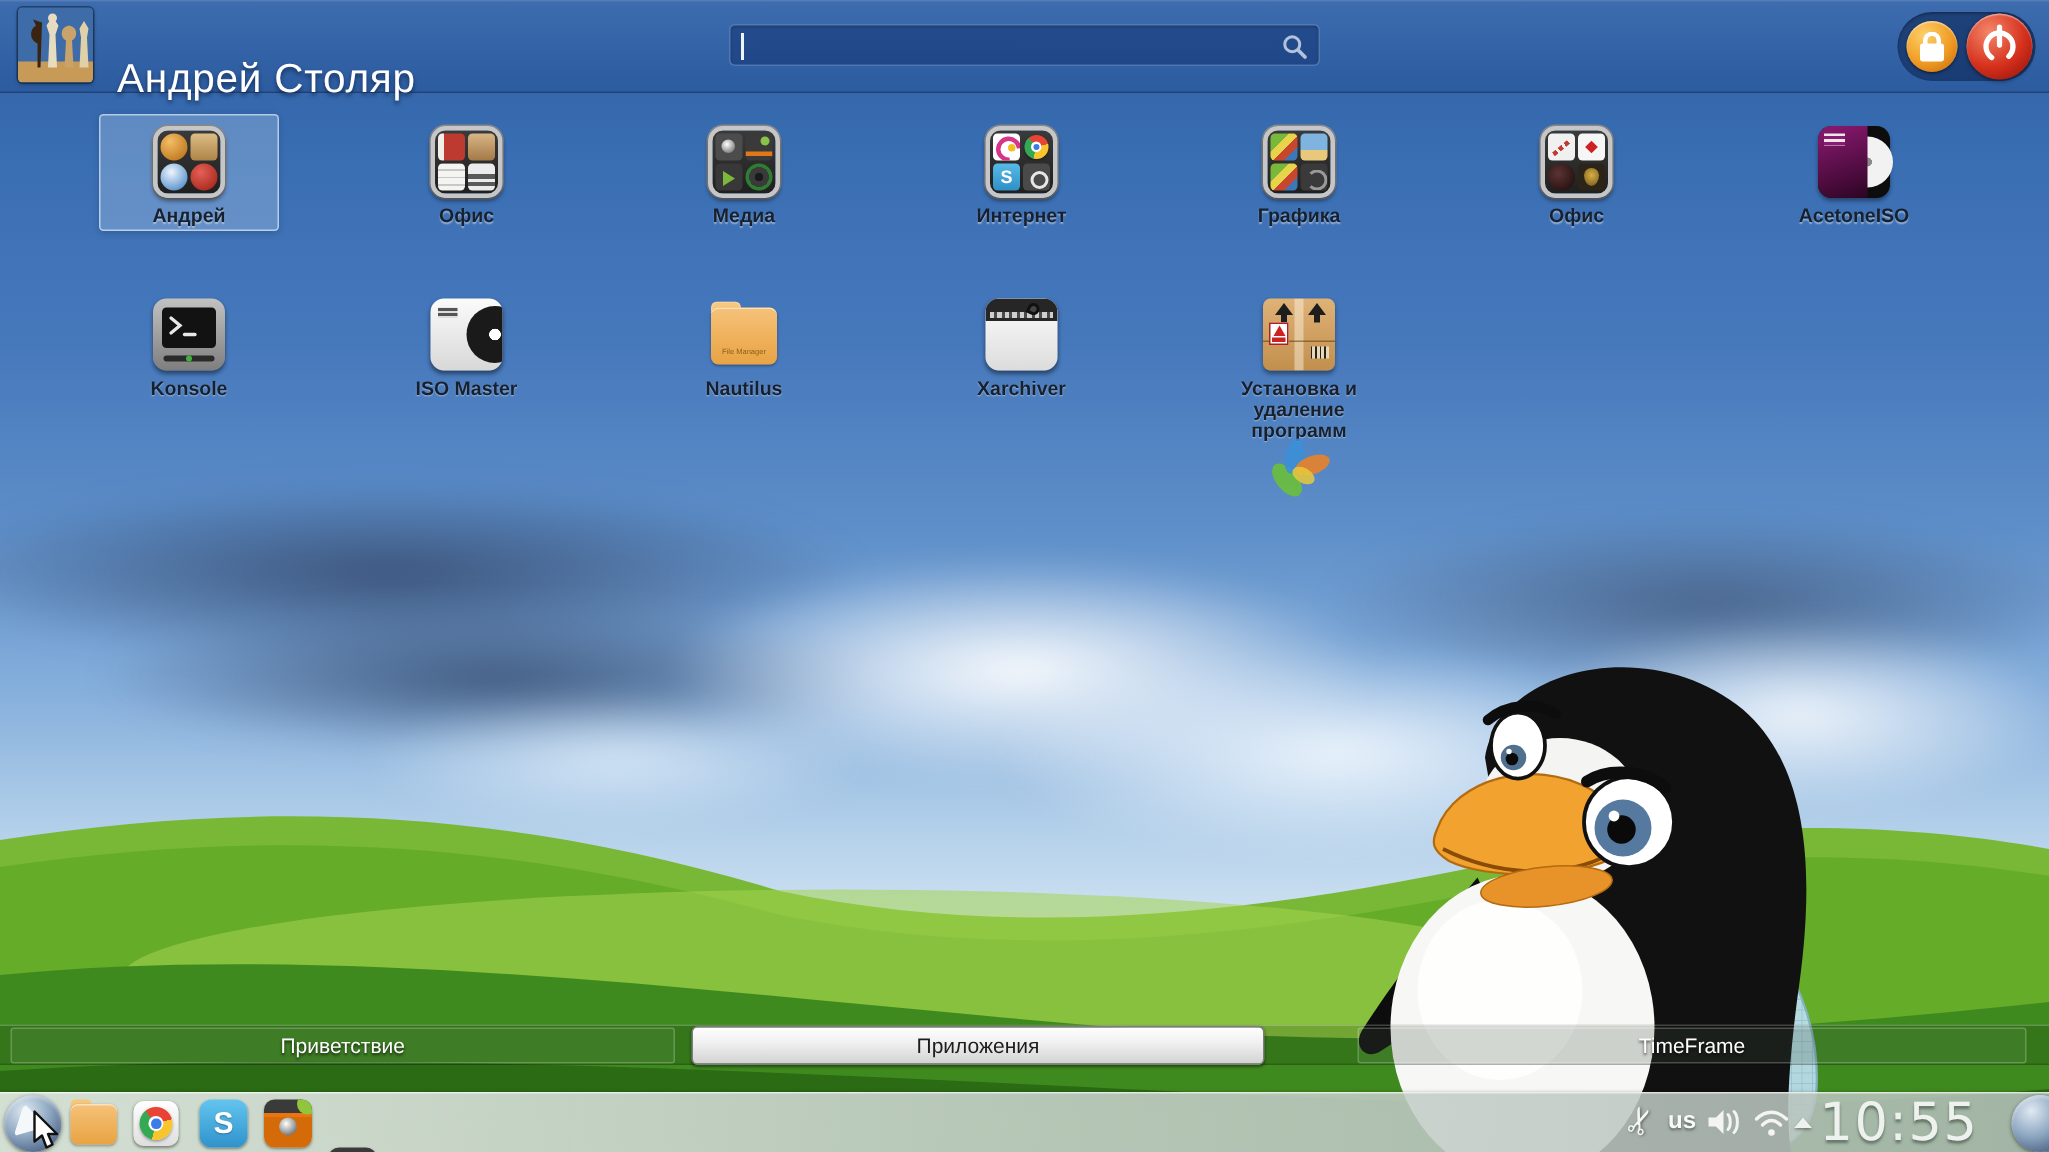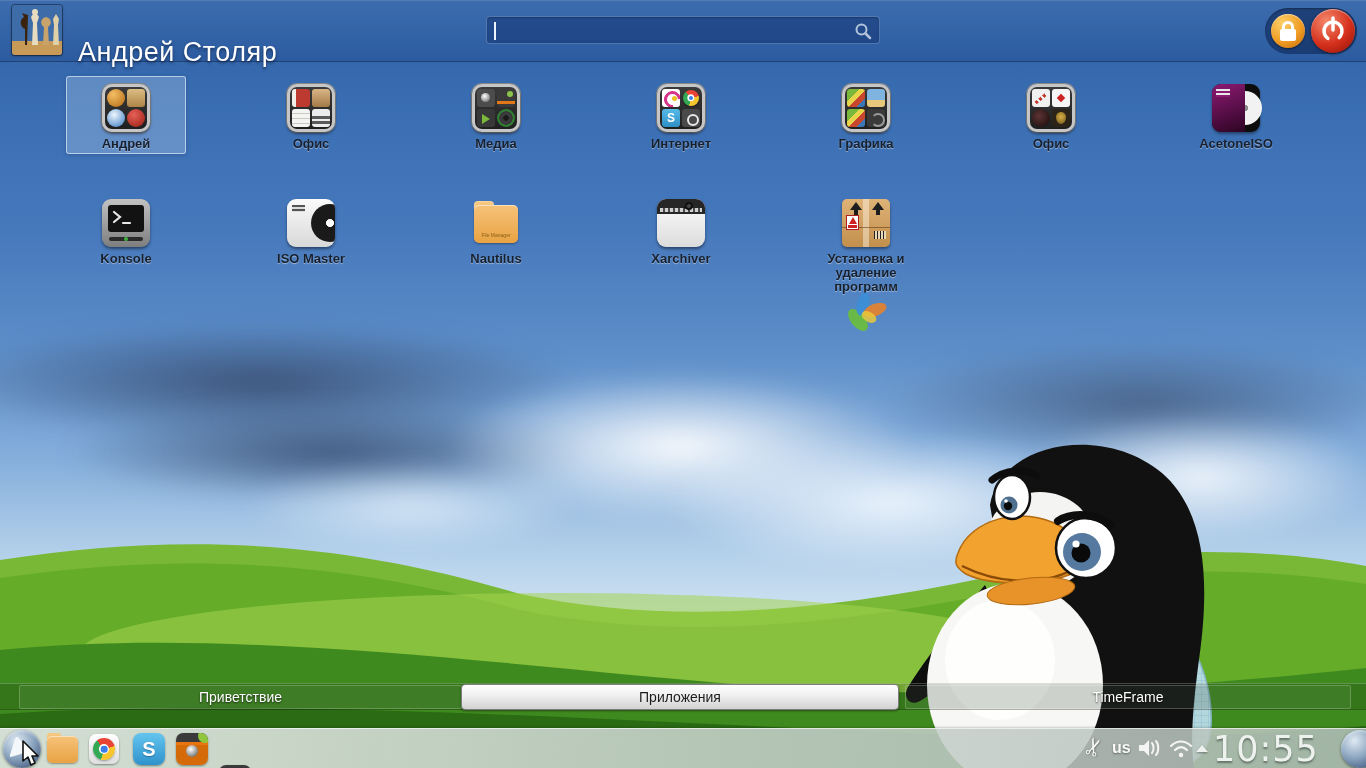--- a/index.html
+++ b/index.html
@@ -398,22 +398,22 @@
           <div class="band"></div>
           <div class="zip"></div>
           <div class="pull"></div>
         </div>
         <div class="applabel">Xarchiver</div>
       </div>
     </div>
   </div>
 
   <div class="tabstrip">
-    <div class="tab" style="left:19px; width:443px;">Приветствие</div>
-    <div class="tab active" style="left:461px; width:438px;">Приложения</div>
+    <div class="tab" style="left:7px; width:443px;">Приветствие</div>
+    <div class="tab active" style="left:461px; width:382px;">Приложения</div>
     <div class="tab" style="left:905px; width:446px;">TimeFrame</div>
   </div>
 
   <div class="taskbar">
     <div class="tb orb" style="left:3px; top:1px;">
       <div class="sail"></div>
     </div>
     <div class="tb dockfolder ic-folder" style="left:46px; top:4px;">
       <div class="tab" style="position:absolute;left:1px;top:0;width:14px;height:6px;border:none;background:#f6c87e;border-radius:3px 3px 0 0;"></div>
       <div class="bodyf" style="left:1px;top:3px;width:31px;height:27px;"></div>

